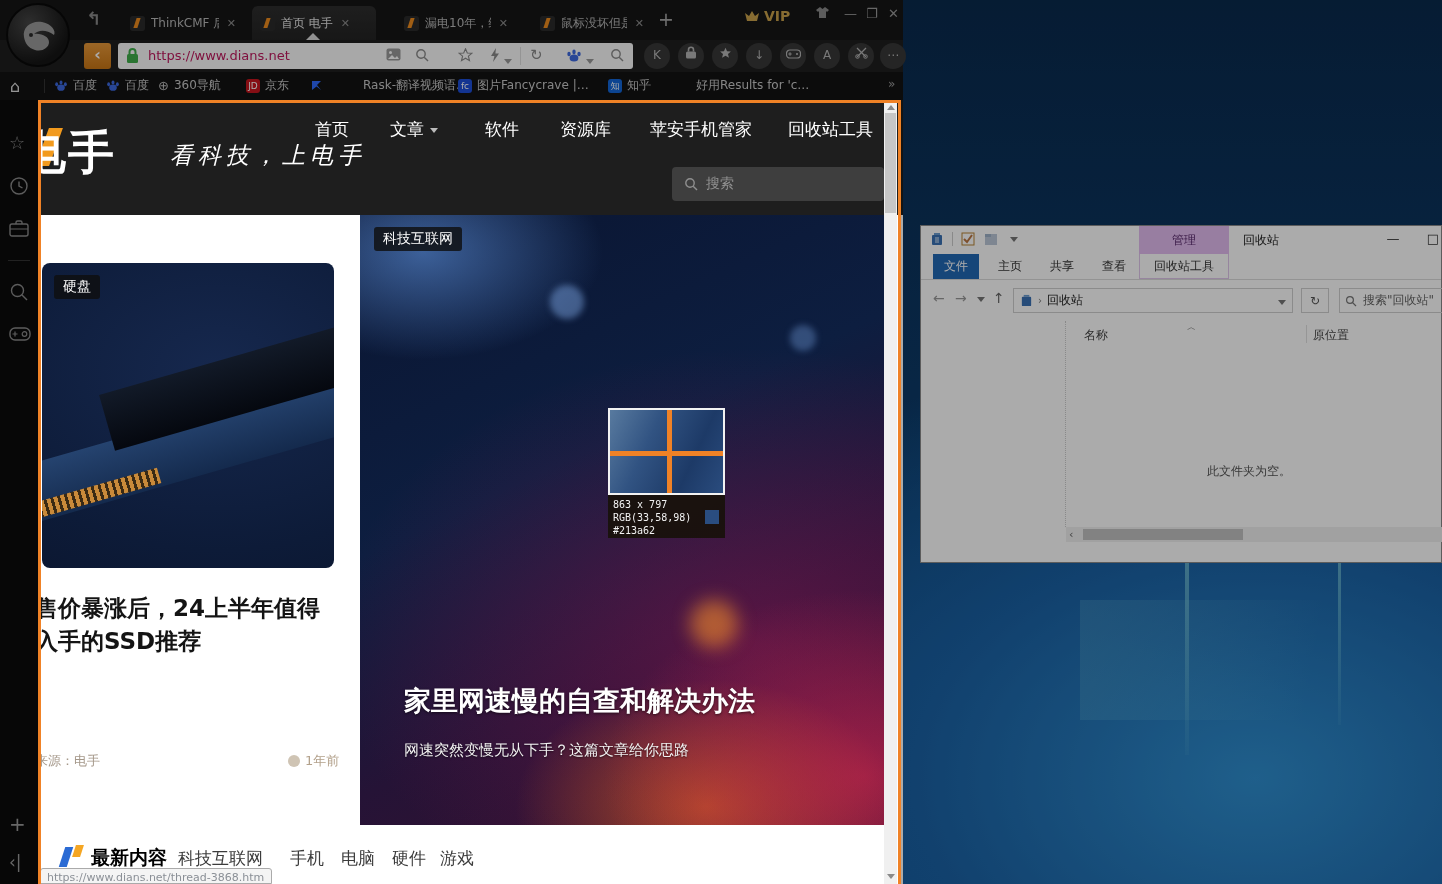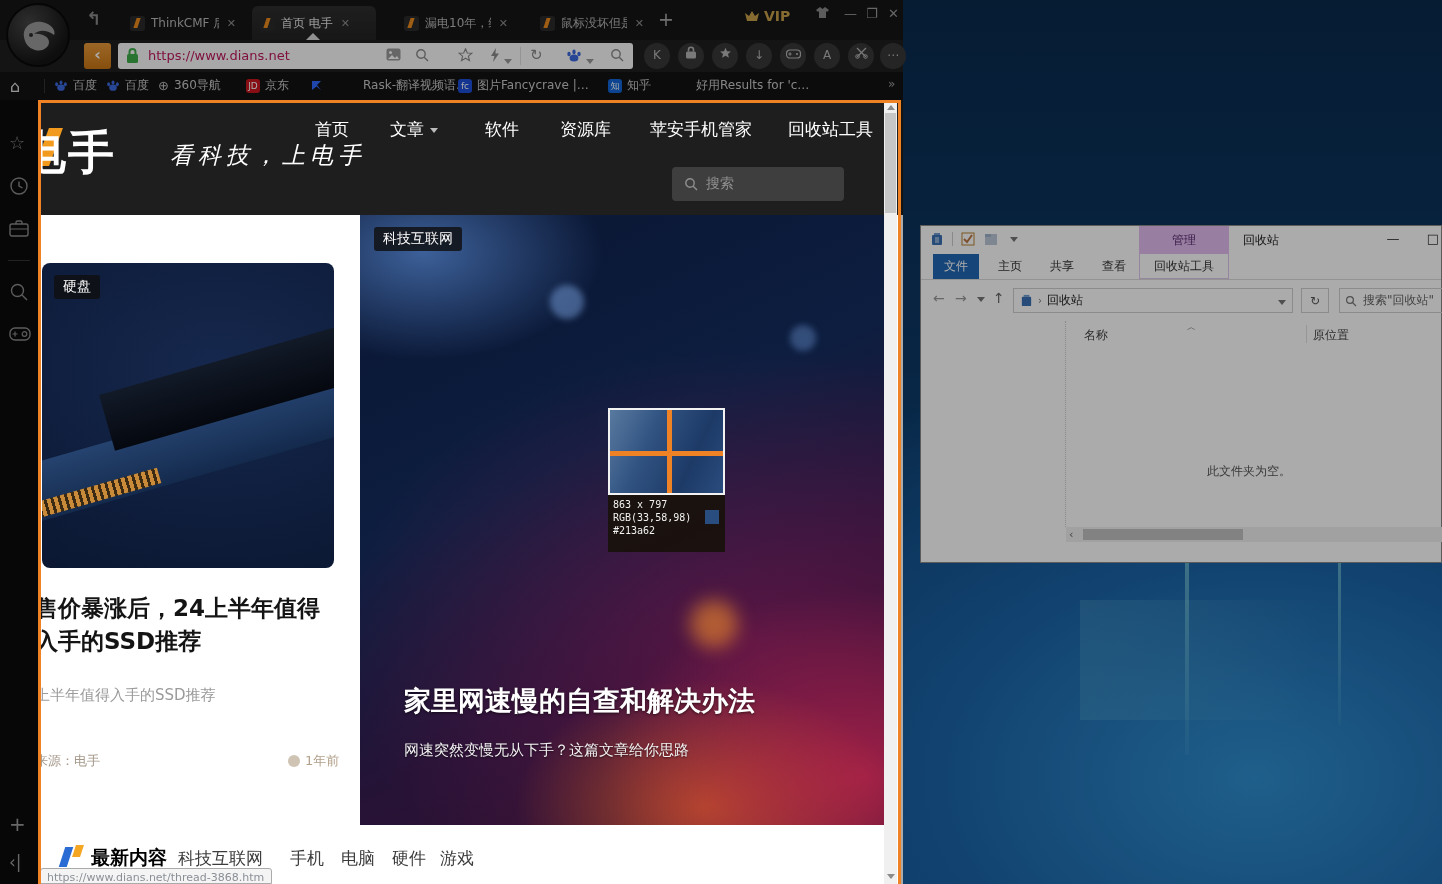--- a/index.html
+++ b/index.html
@@ -102,21 +102,21 @@
   
   #page { position:absolute; left:38px; top:100px; width:865px; height:784px; background:#fff; overflow:hidden; }
   #pgheader { position:absolute; left:0; top:0; width:865px; height:115px; background:#1e1e1e; }
   #pglogo { position:absolute; left:-18px; top:22px; color:#fff; font-size:46px; font-weight:bold; letter-spacing:2px; z-index:2; }
   #pglogo .bolt { position:absolute; left:22px; top:6px; width:14px; height:38px; background:#f29a1d;
     transform:skewX(-20deg); z-index:-1; }
   #tagline { position:absolute; left:132px; top:40px; color:#fff; font-size:23px; font-style:italic; letter-spacing:5px; }
   .pnav { position:absolute; top:18px; color:#ffffff; font-size:17px; }
   .pnav .c { display:inline-block; margin-left:6px; width:0; height:0; border-left:4px solid transparent;
     border-right:4px solid transparent; border-top:5px solid #bbb; vertical-align:middle; }
-  #pgsearch { position:absolute; left:634px; top:67px; width:172px; height:34px; background:#3e3e3e;
+  #pgsearch { position:absolute; left:634px; top:67px; width:212px; height:34px; background:#3e3e3e;
     border-radius:4px; color:#919191; font-size:14px; display:flex; align-items:center; padding:0 12px; gap:8px; }
 
   
   #card-img { position:absolute; left:4px; top:163px; width:292px; height:305px; border-radius:8px; overflow:hidden;
     background:radial-gradient(420px 300px at 60% 35%, #16284e 0%, #0d1b38 60%, #0a142b 100%); }
   .ssdboard { position:absolute; left:-40px; top:150px; width:420px; height:58px; background:linear-gradient(#25436f,#142a4d);
     transform:rotate(-16deg); border-radius:4px; }
   .ssdchip { position:absolute; left:60px; top:95px; width:260px; height:58px; background:linear-gradient(#121a28,#05080f);
     transform:rotate(-16deg); }
   .ssdpins { position:absolute; left:-30px; top:225px; width:150px; height:16px; transform:rotate(-16deg);
@@ -161,21 +161,21 @@
   .scr-dn { bottom:5px; border-top:5px solid #8a8a8a; }
 
   
   #selection { position:absolute; left:38px; top:100px; width:863px; height:797px;
     border:3px solid #f08226; box-shadow:0 0 0 2000px rgba(0,0,0,0.33); z-index:20; pointer-events:none; }
   #magnifier { position:absolute; left:608px; top:408px; width:117px; height:130px; z-index:30; }
   #mag-box { position:absolute; left:0; top:0; width:117px; height:87px; border:2px solid #f2f2f2;
     background:linear-gradient(115deg,#587a9f 0%, #315382 35%, #1d3a67 70%, #2a4c7e 100%); }
   #mag-vline { position:absolute; left:57px; top:0; width:5px; height:100%; background:#f08226; }
   #mag-hline { position:absolute; left:0; top:41px; width:100%; height:5px; background:#f08226; }
-  #mag-info { position:absolute; left:0; top:87px; width:117px; height:57px; background:rgba(24,17,10,.92);
+  #mag-info { position:absolute; left:0; top:87px; width:117px; height:43px; background:rgba(24,17,10,.92);
     color:#f2f2f2; font-family:"DejaVu Sans Mono", monospace; font-size:10px; line-height:13px; padding:3px 5px; }
   #mag-swatch { position:absolute; left:97px; top:102px; width:14px; height:14px; background:#2a4d80; }
 </style>
 </head>
 <body>
 
 <div id="wallpaper">
   <div class="beam b1"></div>
   <div class="beam b2"></div>
   <div class="b3 abs"></div>
@@ -500,21 +500,20 @@
       </div>
     </div>
 
     <div id="card-img">
       <div class="ssdboard"></div>
       <div class="ssdchip"></div>
       <div class="ssdpins"></div>
       <div class="imgtag">硬盘</div>
     </div>
     <div id="lc-title">售价暴涨后，24上半年值得入手的SSD推荐</div>
-    <div id="lc-sub">上半年值得入手的SSD推荐</div>
     <div id="lc-meta-src">来源：电手</div>
     <div id="lc-meta-time">
       <span class="clockdot"></span>
       <span>1年前</span>
     </div>
 
     <div id="hero">
       <div class="bokeh" style="left:190px; top:70px; width:34px; height:34px; background:rgba(120,160,220,.5);"></div>
       <div class="bokeh" style="left:430px; top:110px; width:26px; height:26px; background:rgba(110,150,210,.4);"></div>
       <div class="bokeh" style="left:330px; top:385px; width:48px; height:48px; background:rgba(255,150,40,.55); filter:blur(9px);"></div>

